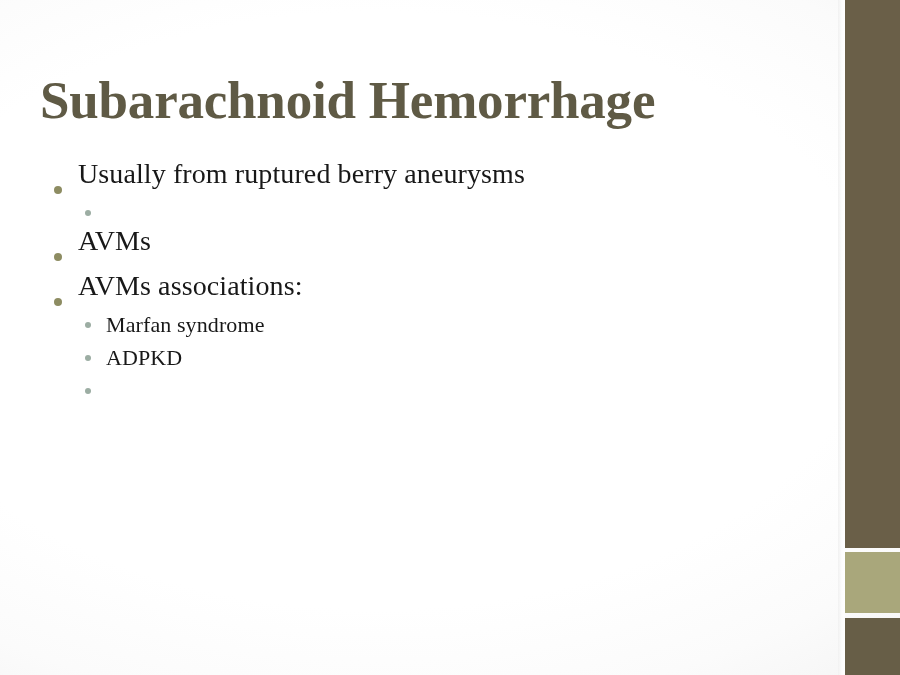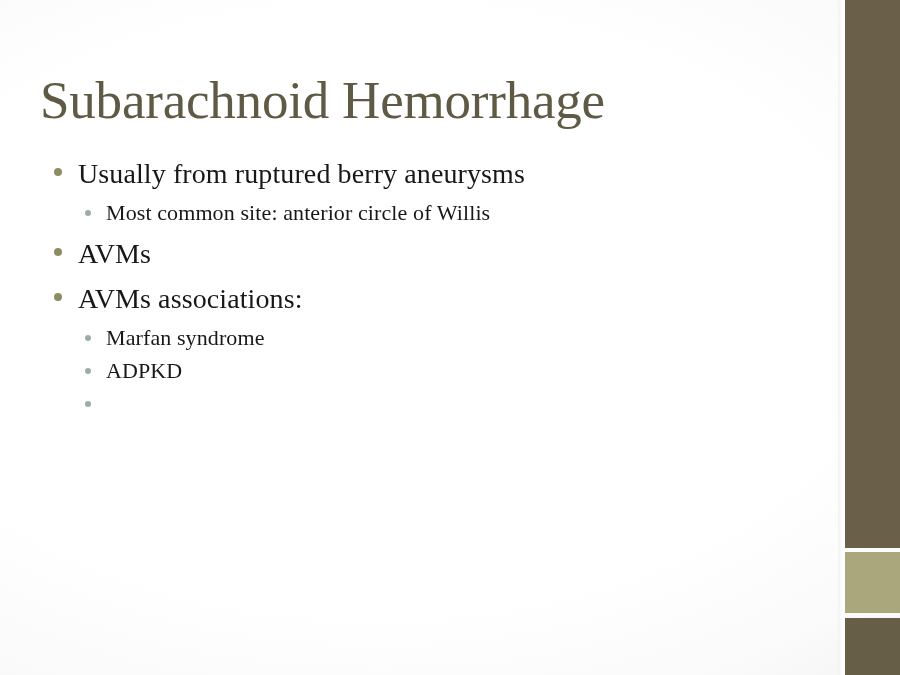--- a/index.html
+++ b/index.html
@@ -56,21 +56,21 @@
   }
 
   
   #title {
     position: absolute;
     left: 40px;
     top: 37px;
     width: 790px;
     font-size: 53px;
     line-height: 1.04;
-    font-weight: normal;
+    font-weight: bold;
     letter-spacing: -0.2px;
     color: #5f5a45;
     white-space: nowrap;
   }
 
   
   #body {
     position: absolute;
     left: 48px;
     top: 153px;
@@ -80,20 +80,21 @@
   .bullet-row {
     position: relative;
     display: flex;
     align-items: flex-start;
   }
 
   
   .lvl1 {
     padding-left: 0px;
     margin-bottom: 2px;
+    align-items: flex-end;
   }
   .lvl1 .dot {
     flex: 0 0 auto;
     width: 8px;
     height: 8px;
     border-radius: 50%;
     margin-top: 15px;
     margin-right: 16px;
     margin-left: 6px;
   }
@@ -143,21 +144,20 @@
   <h1 id="title">Subarachnoid Hemorrhage</h1>
 
   <div id="body">
 
   <div class="bullet-row lvl1">
         <span class="dot" style="background: rgb(141, 140, 98);"></span>
         <span class="btext">Usually from ruptured berry aneurysms</span>
       </div>
       <div class="bullet-row lvl2">
         <span class="dot" style="background: rgb(156, 173, 163);"></span>
-        <span class="btext">Most common site: anterior circle of Willis</span>
       </div>
       <div class="bullet-row lvl1 gap-above">
         <span class="dot" style="background: rgb(141, 140, 98);"></span>
         <span class="btext">AVMs</span>
       </div>
       <div class="bullet-row lvl1 gap-above">
         <span class="dot" style="background: rgb(141, 140, 98);"></span>
         <span class="btext">AVMs associations:</span>
       </div>
       <div class="bullet-row lvl2">

